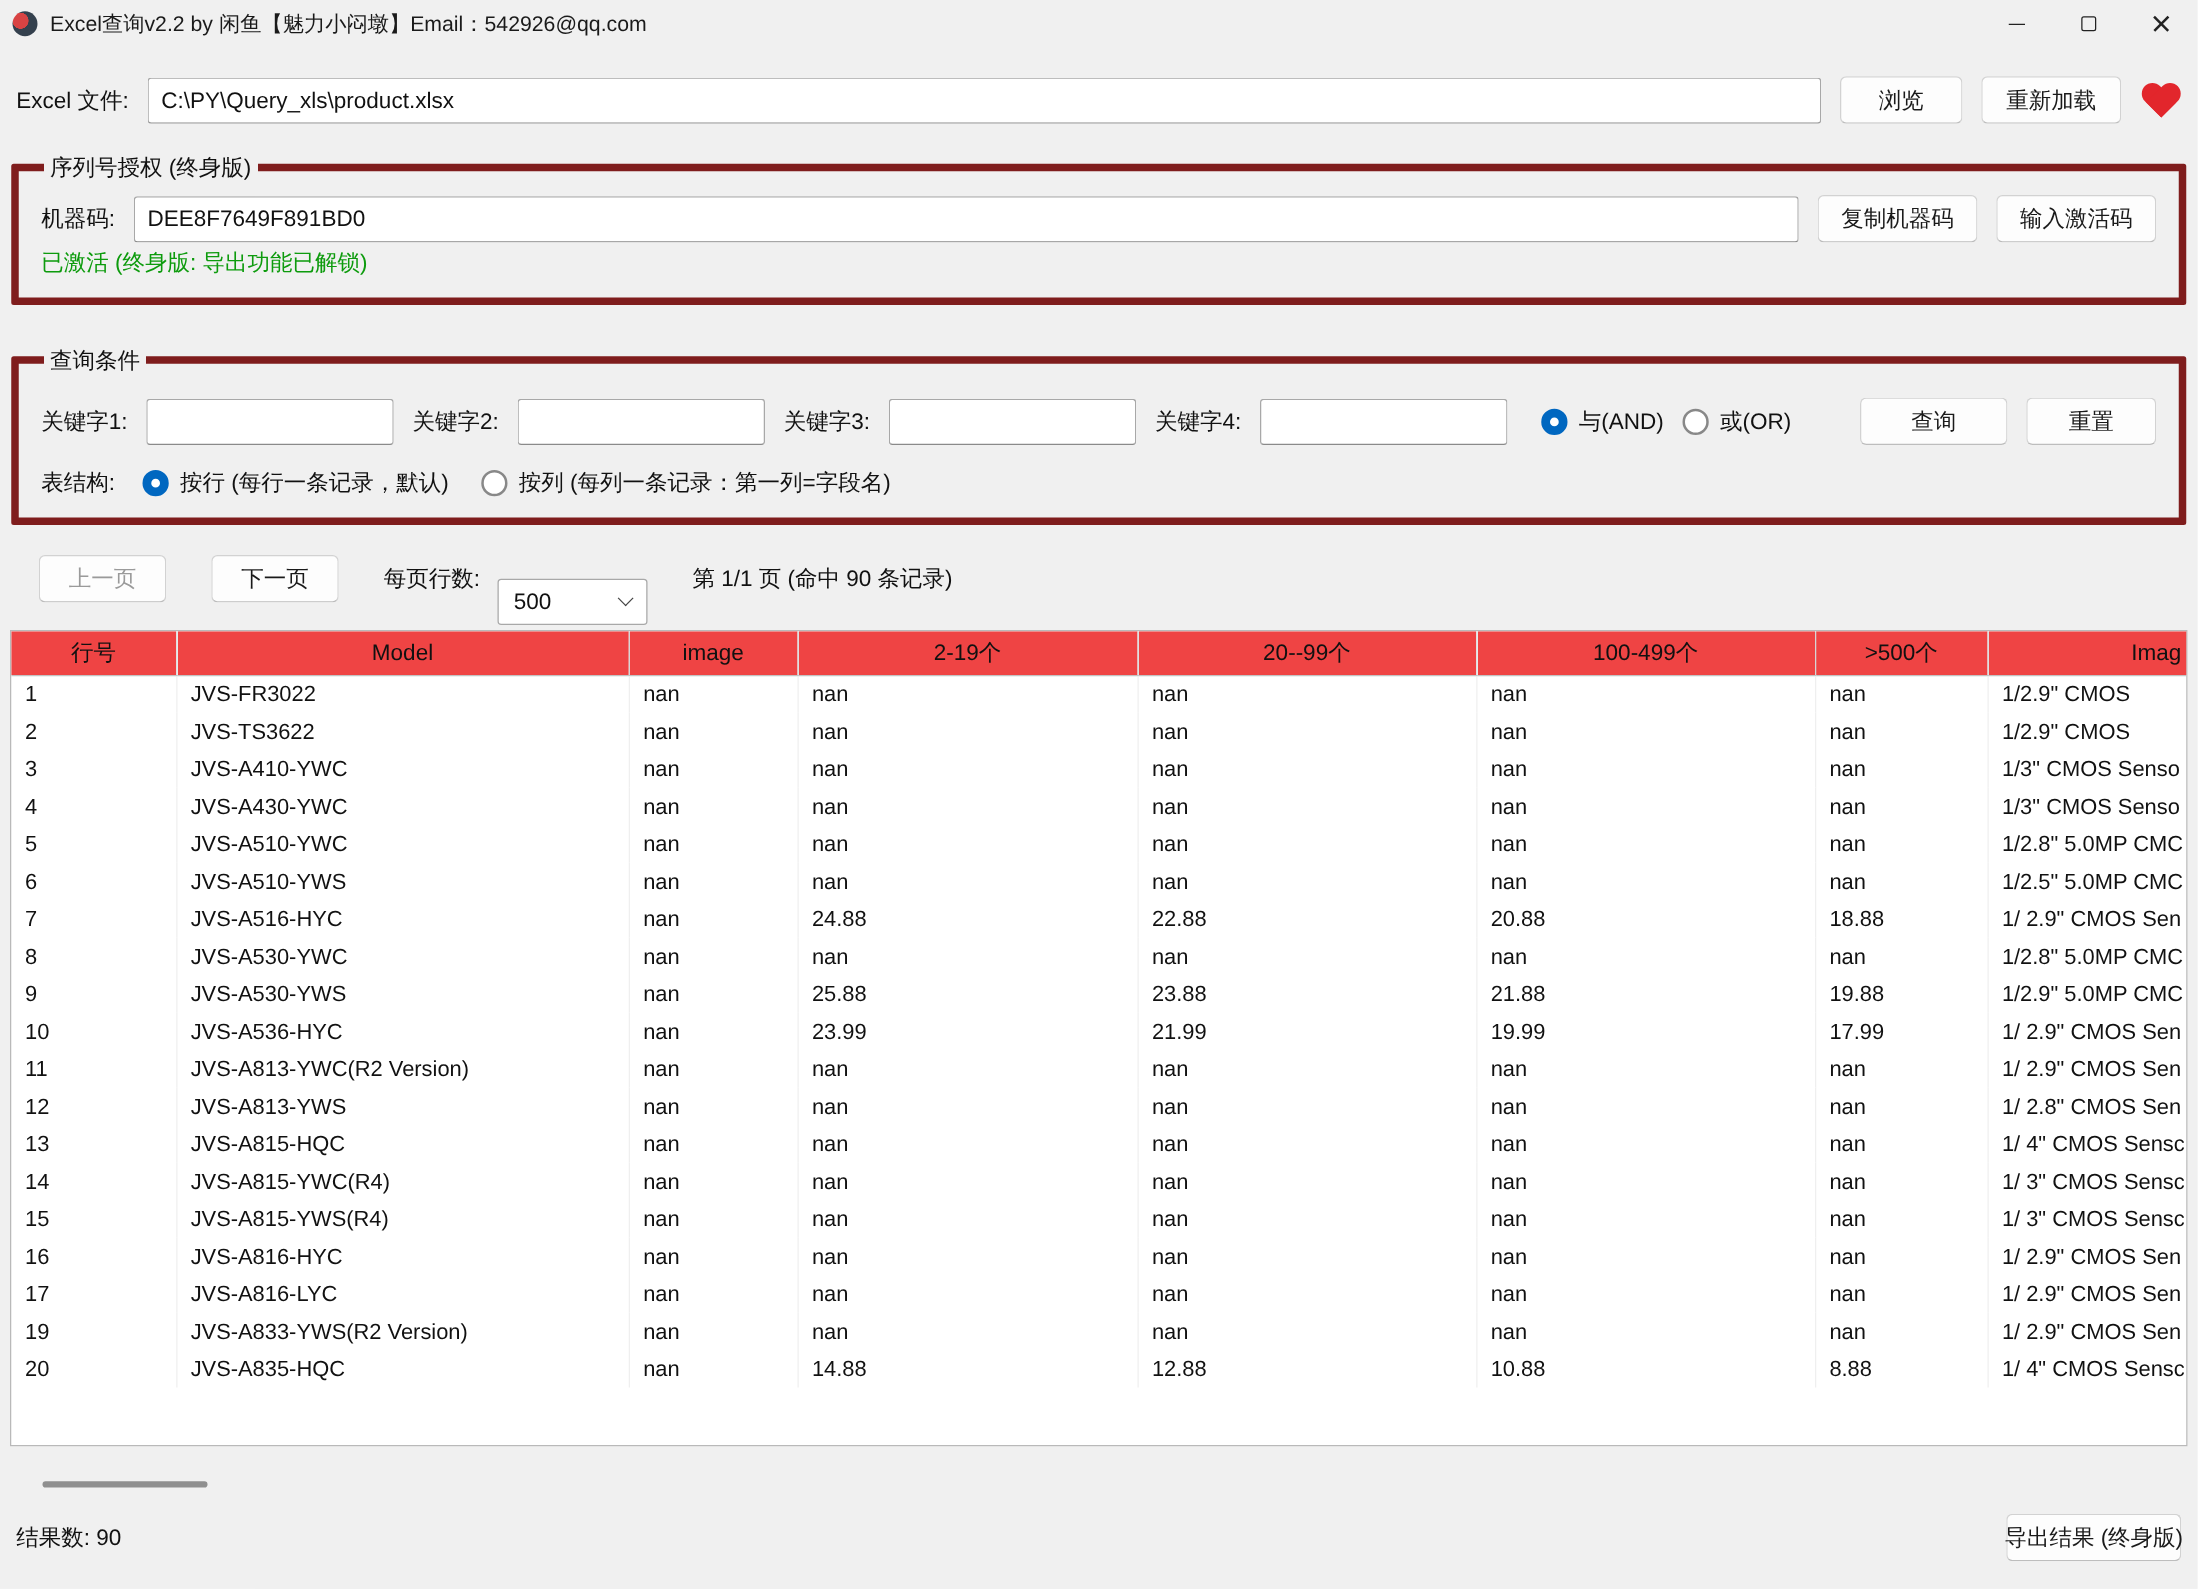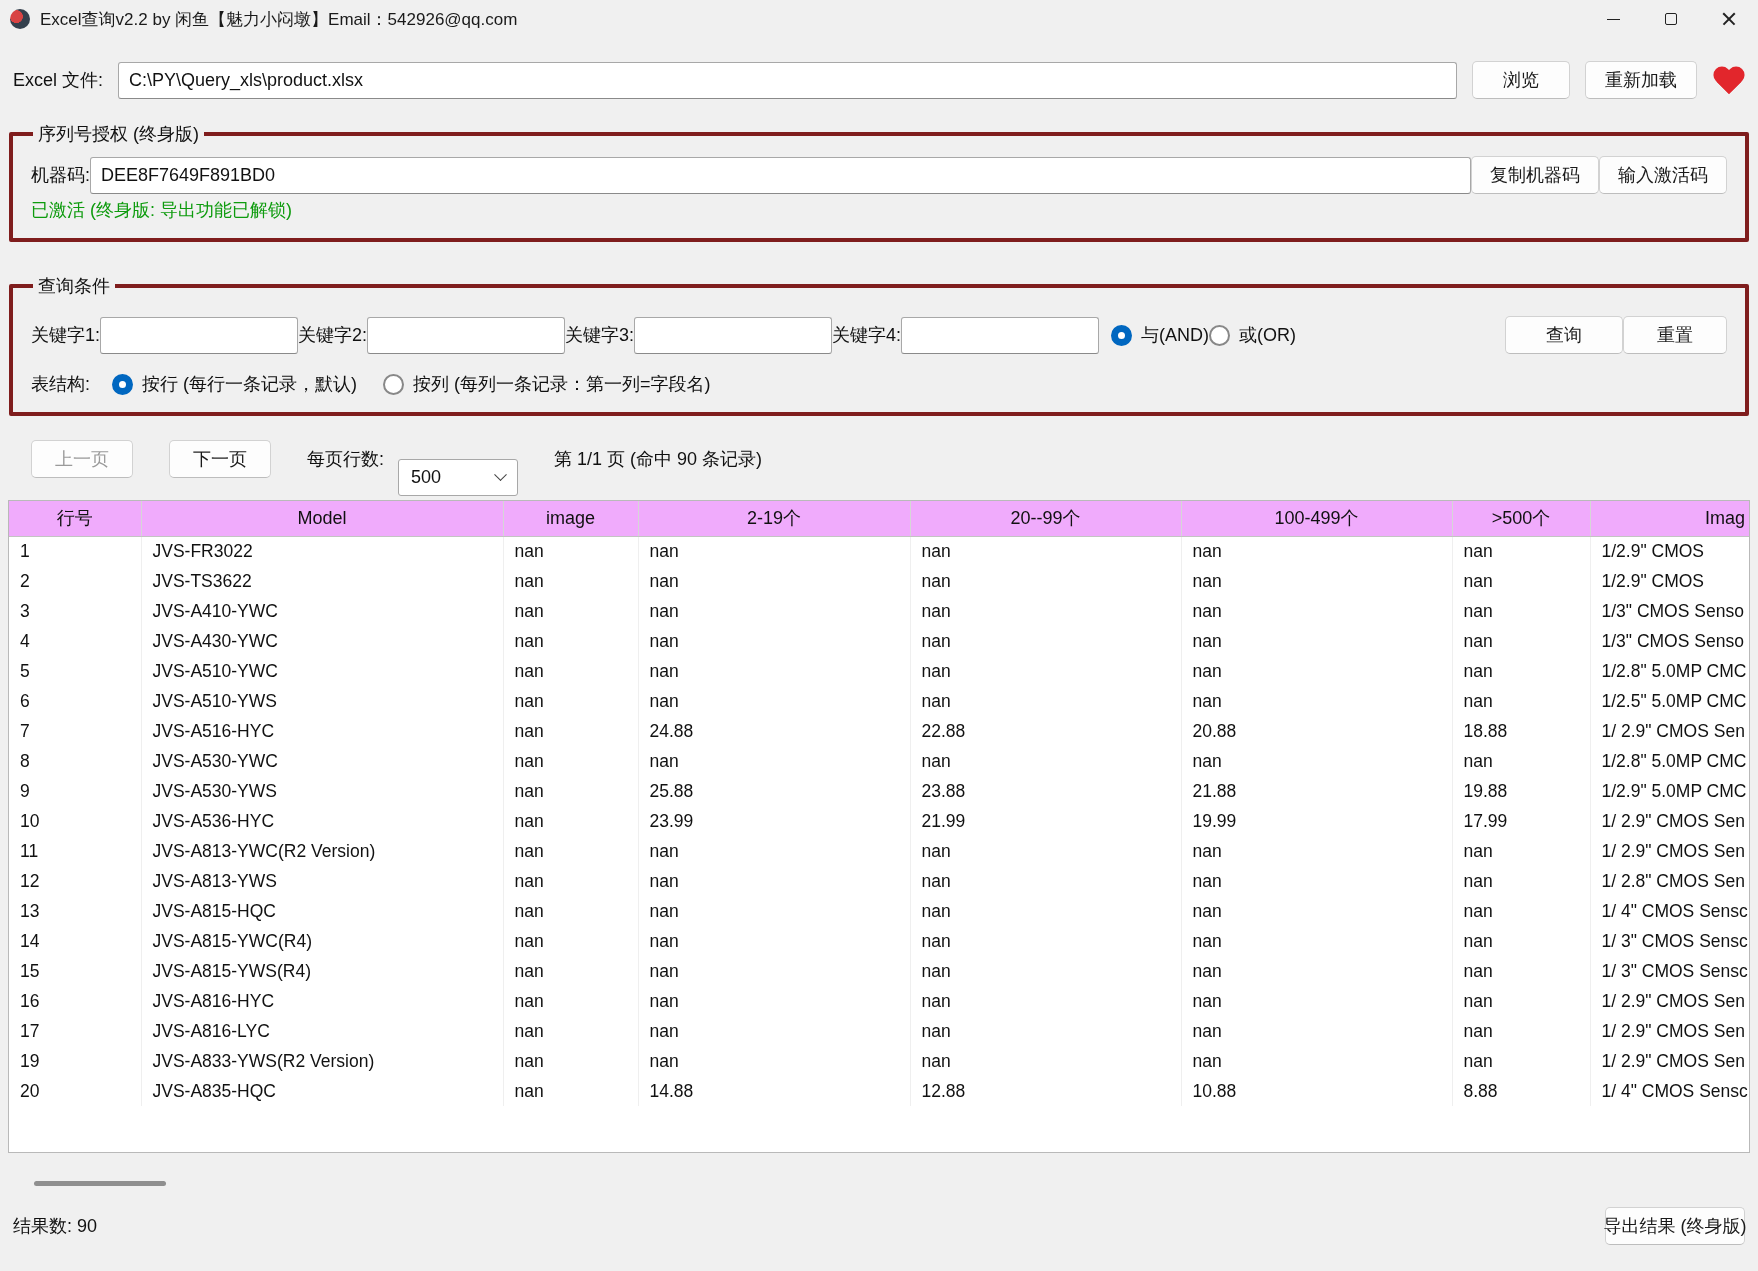--- a/index.html
+++ b/index.html
@@ -80,27 +80,27 @@
     width: 9px; height: 9px; border-right: 1.8px solid #444; border-bottom: 1.8px solid #444;
     transform: rotate(45deg) translate(-2px, -2px);
   }
 
   
   .file-row { margin: 22px 12px 0 13px; display: flex; align-items: center; gap: 15px; height: 40px; }
   .file-row .btn.browse { width: 98px; }
   .file-row .btn.reload { width: 112px; }
 
   fieldset.group {
-    margin: 0 9px; border: 4px solid #7f1d1d; border-radius: 2px;
+    margin: 0 9px; border: 6px solid #7f1d1d; border-radius: 2px;
     padding: 10px 18px 16px 18px;
   }
   fieldset.group legend { padding: 0 5px; margin-left: 2px; font-size: 18px; }
   fieldset.license { margin-top: 22px; }
   fieldset.query { margin-top: 32px; }
-  .row { display: flex; align-items: center; }
+  .row { display: flex; align-items: center; gap: 15px; }
   .mc-row .btn { width: 128px; padding: 1px; }
   .status { margin-top: 4px; font-size: 18px; }
 
   .kw-row { margin-top: 8px; }
   .kw-row .kw { width: 198px; }
   .kw-row .radio-opt.first { margin-left: 12px; }
   .kw-row .btn.q { width: 118px; margin-left: auto; }
   .kw-row .btn.r { width: 104px; }
   .struct-row { margin-top: 18px; gap: 26px; }
   .struct-row label.cap { margin-right: -4px; }
@@ -112,21 +112,21 @@
 
   
   .table-wrap {
     margin: 22px 8px 0 8px; height: 653px;
     background: #fff; border: 1px solid #b9b9b9; overflow: hidden;
   }
   table.results { border-collapse: collapse; table-layout: fixed; width: 1742px; }
   table.results th {
     height: 35px; font-weight: normal; font-size: 18px; text-align: center;
     border-bottom: 1px solid #c3c3c3; border-right: 1px solid #d6d6d6;
-    background: #f0abfc; padding: 0 6px; white-space: nowrap; overflow: hidden;
+    background: #ef4444; padding: 0 6px; white-space: nowrap; overflow: hidden;
   }
   table.results th:last-child { text-align: right; border-right: none; padding-right: 6px; }
   table.results td {
     height: 30px; font-size: 17.5px; text-align: left;
     border-right: 1px solid #efefef;
     padding: 0 6px 0 11px; white-space: nowrap; overflow: hidden;
   }
   table.results td:last-child { border-right: none; }
 
   

